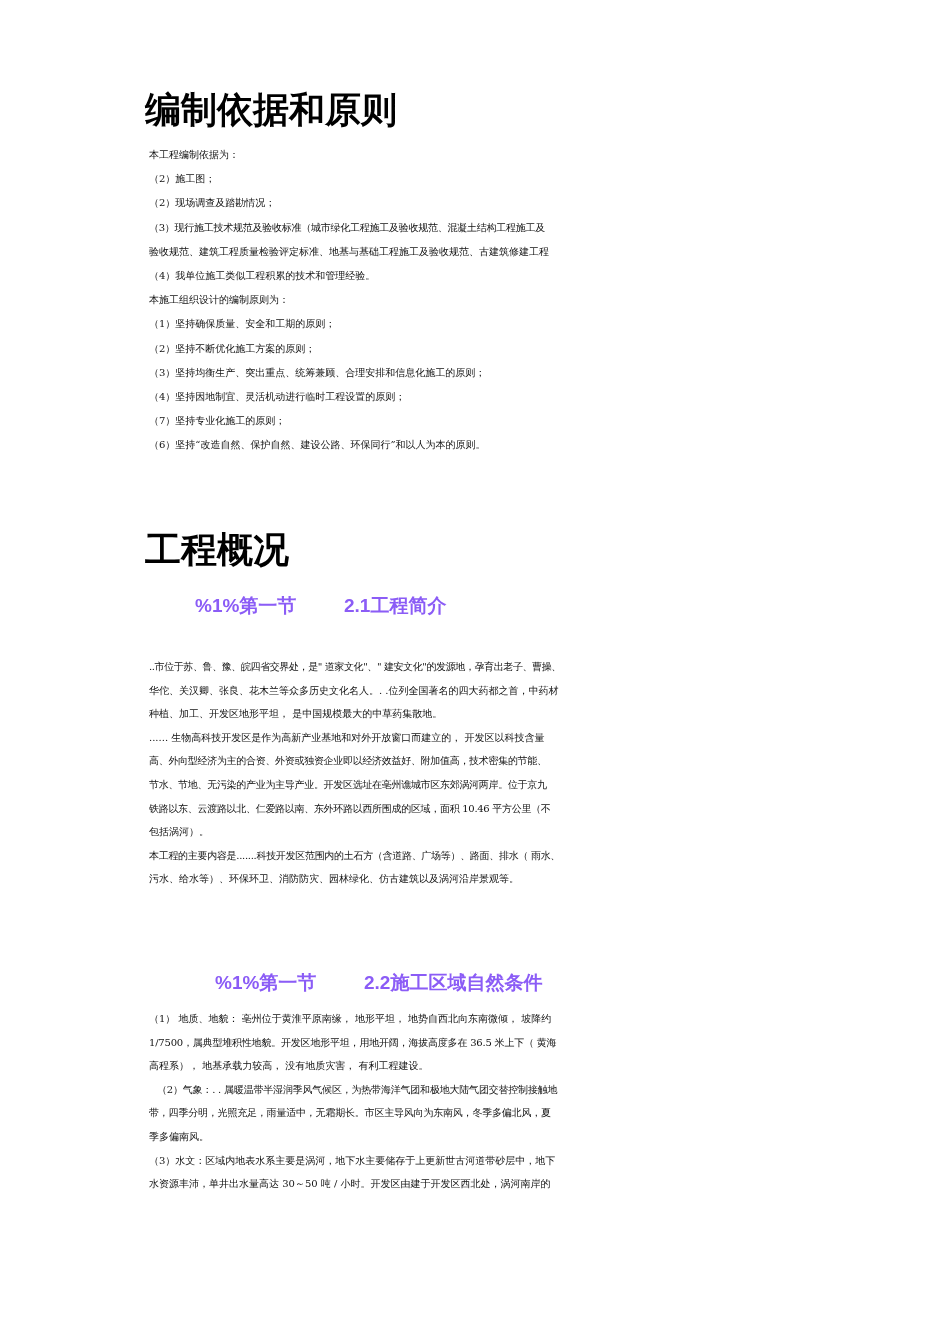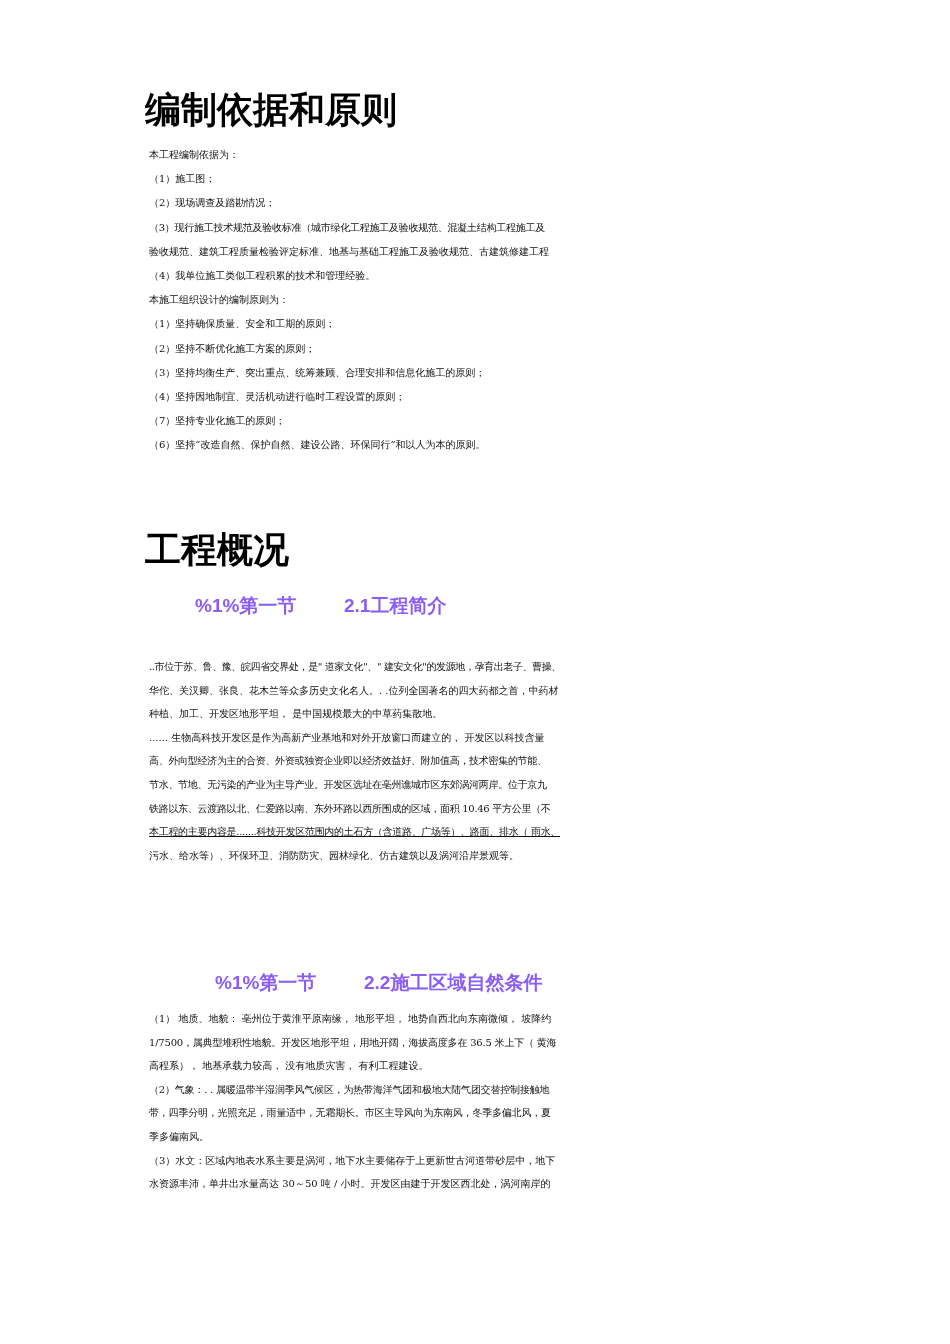--- a/index.html
+++ b/index.html
@@ -17,21 +17,21 @@
 </style>
 </head>
 <body>
 
 <div class="page">
 
   <div class="h1" style="top:90px;">编制依据和原则</div>
 
   <div class="block" style="top:143px;">
     <p>本工程编制依据为：</p>
-    <p>（1）施工图；</p>
+    <p>（2）施工图；</p>
     <p>（2）现场调查及踏勘情况；</p>
     <p style="letter-spacing:-0.25px;">（3）现行施工技术规范及验收标准（城市绿化工程施工及验收规范、混凝土结构工程施工及</p>
     <p>验收规范、建筑工程质量检验评定标准、地基与基础工程施工及验收规范、古建筑修建工程</p>
     <p>（4）我单位施工类似工程积累的技术和管理经验。</p>
     <p>本施工组织设计的编制原则为：</p>
     <p>（1）坚持确保质量、安全和工期的原则；</p>
     <p>（2）坚持不断优化施工方案的原则；</p>
     <p>（3）坚持均衡生产、突出重点、统筹兼顾、合理安排和信息化施工的原则；</p>
     <p>（4）坚持因地制宜、灵活机动进行临时工程设置的原则；</p>
     <p>（7）坚持专业化施工的原则；</p>
@@ -45,32 +45,33 @@
   </div>
 
   <div class="block tight" style="top:655px;">
     <p style="letter-spacing:-0.4px;">..市位于苏、鲁、豫、皖四省交界处，是" 道家文化"、" 建安文化"的发源地，孕育出老子、曹操、</p>
     <p>华佗、关汉卿、张良、花木兰等众多历史文化名人。. .位列全国著名的四大药都之首，中药材</p>
     <p>种植、加工、开发区地形平坦， 是中国规模最大的中草药集散地。</p>
     <p>...... 生物高科技开发区是作为高新产业基地和对外开放窗口而建立的， 开发区以科技含量</p>
     <p style="letter-spacing:-0.3px;">高、外向型经济为主的合资、外资或独资企业即以经济效益好、附加值高，技术密集的节能、</p>
     <p style="letter-spacing:-0.3px;">节水、节地、无污染的产业为主导产业。开发区选址在亳州谯城市区东郊涡河两岸。位于京九</p>
     <p style="letter-spacing:-0.3px;">铁路以东、云渡路以北、仁爱路以南、东外环路以西所围成的区域，面积 10.46 平方公里（不</p>
-    <p style="letter-spacing:-0.3px;text-decoration:underline;">本工程的主要内容是.......科技开发区范围内的土石方（含道路、广场等）、路面、排水（ 雨水、</p>
+    <p>包括涡河）。</p>
+    <p style="letter-spacing:-0.3px;">本工程的主要内容是.......科技开发区范围内的土石方（含道路、广场等）、路面、排水（ 雨水、</p>
     <p>污水、给水等）、环保环卫、消防防灾、园林绿化、仿古建筑以及涡河沿岸景观等。</p>
   </div>
 
   <div class="h2" style="top:971px;margin-left:20px;">
     <span class="num">%1%第一节</span><span>2.2施工区域自然条件</span>
   </div>
 
   <div class="block tight" style="top:1007px;">
     <p>（1） 地质、地貌： 亳州位于黄淮平原南缘， 地形平坦， 地势自西北向东南微倾， 坡降约</p>
     <p style="letter-spacing:-0.2px;">1/7500，属典型堆积性地貌。开发区地形平坦，用地开阔，海拔高度多在 36.5 米上下（ 黄海</p>
     <p>高程系）， 地基承载力较高， 没有地质灾害， 有利工程建设。</p>
-    <p style="letter-spacing:-0.2px;">（2）气象：. . 属暖温带半湿润季风气候区，为热带海洋气团和极地大陆气团交替控制接触地</p>
+    <p style="letter-spacing:-0.2px;margin-left:8px;">（2）气象：. . 属暖温带半湿润季风气候区，为热带海洋气团和极地大陆气团交替控制接触地</p>
     <p style="letter-spacing:-0.2px;">带，四季分明，光照充足，雨量适中，无霜期长。市区主导风向为东南风，冬季多偏北风，夏</p>
     <p>季多偏南风。</p>
     <p>（3）水文：区域内地表水系主要是涡河，地下水主要储存于上更新世古河道带砂层中，地下</p>
     <p>水资源丰沛，单井出水量高达 30～50 吨 /  小时。开发区由建于开发区西北处，涡河南岸的</p>
   </div>
 
 </div>
 
 </body></html>

